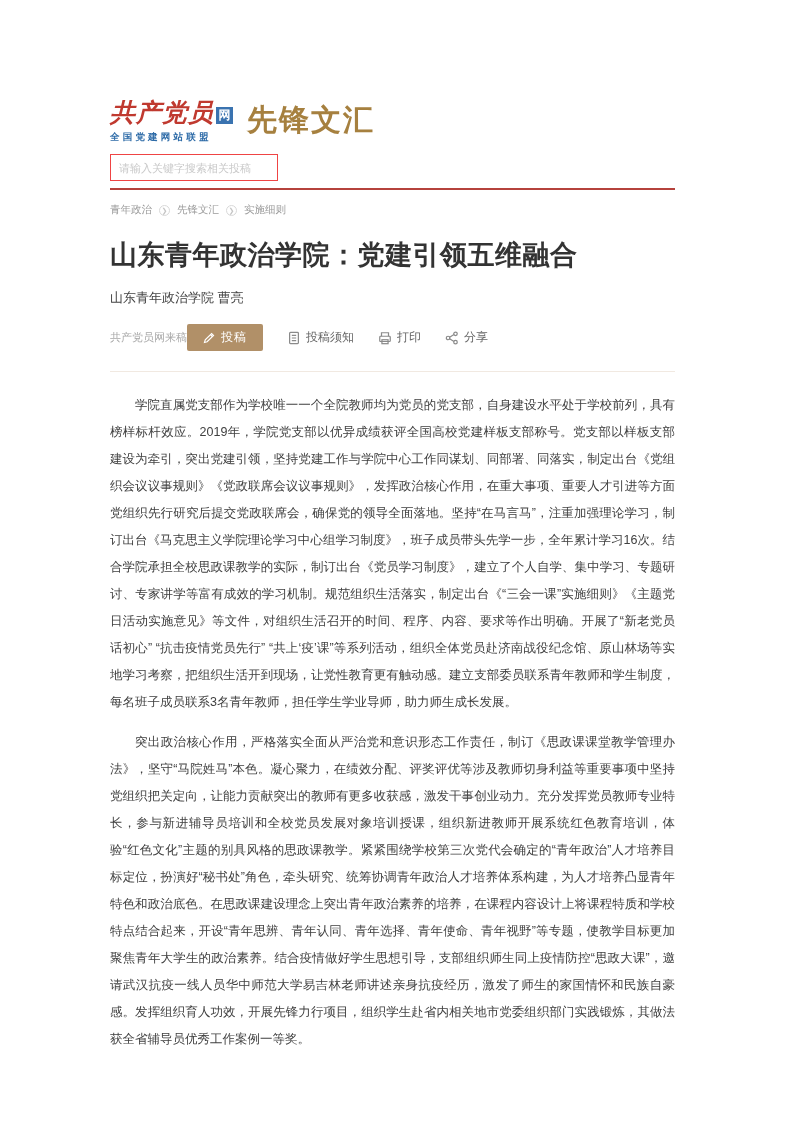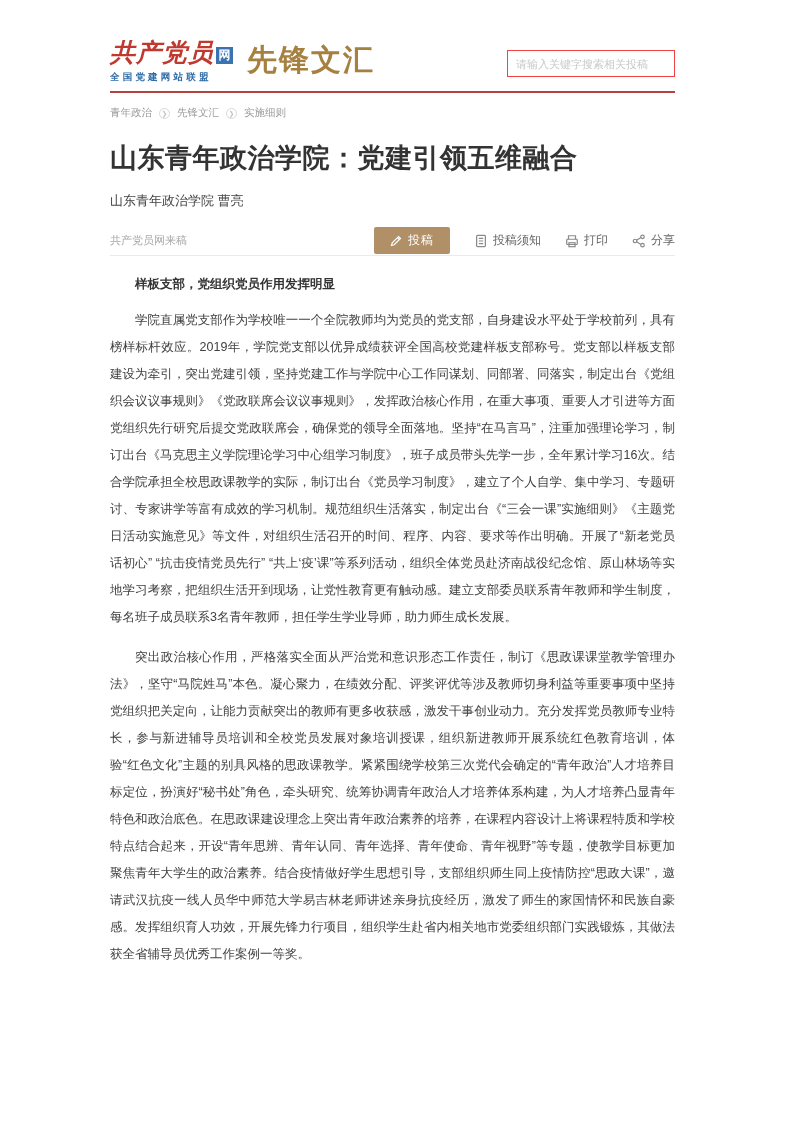--- a/index.html
+++ b/index.html
@@ -2,42 +2,42 @@
 <html><head>
 <meta charset="utf-8">
 <style>
   * { margin:0; padding:0; box-sizing:border-box; }
   html,body { background:#fff; }
   body { font-family:"Liberation Sans","DejaVu Sans",sans-serif; }
   .page { position:relative; width:794px; height:1123px; background:#fff; overflow:hidden; margin:0 auto; }
   .content { width:565px; margin-left:110px; }
 
   
-  .header { display:flex; align-items:flex-start; justify-content:space-between; padding-top:40px; }
+  .header { display:flex; align-items:flex-start; justify-content:space-between; padding-top:100px;flex-direction:column; }
   .brand { display:flex; align-items:center; }
   .logo { display:flex; flex-direction:column; cursor:pointer; }
   .logo-top { display:flex; align-items:flex-end; }
   .logo-calligraphy { color:#c0392f; font-size:25px; font-weight:bold; font-style:italic; letter-spacing:1px; line-height:1; font-family:"Liberation Serif","DejaVu Serif",serif; }
   .logo-net { display:inline-block; width:17px; height:17px; background:#3a73b0; color:#fff; font-size:12px; font-weight:bold; text-align:center; line-height:17px; margin-left:2px; margin-bottom:1px; }
   .logo-sub { color:#2f6ca8; font-size:9.5px; font-weight:bold; letter-spacing:3.2px; margin-top:6px; }
   .section-title { color:#a6803f; font-size:30px; font-weight:bold; letter-spacing:2px; margin-left:14px; line-height:1; padding-bottom:4px; }
   .search-box { margin-top:10px; }
   .search-input { width:168px; height:27px; border:1px solid #ef4444; outline:none; font-size:11px; padding:0 8px; color:#666; }
   .search-input::placeholder { color:#c9c9c9; }
   .header-rule { border-bottom:2px solid #b5423c; margin-top:7px; }
 
   
   .breadcrumb { display:flex; align-items:center; margin-top:13px; font-size:10.5px; color:#9b9b9b; }
   .crumb { cursor:pointer; }
   .crumb-sep { display:inline-flex; align-items:center; justify-content:center; width:11px; height:11px; border:1px solid #d9d9d9; border-radius:50%; color:#c5c5c5; font-size:7px; margin:0 7px; line-height:1; }
 
   
   .article-title { margin-top:20px; font-size:27px; font-weight:bold; color:#333; letter-spacing:0.5px; }
   .article-author { margin-top:16px; font-size:13px; color:#444; }
-  .toolbar { display:flex; align-items:center; justify-content:space-between; margin-top:17px; padding-bottom:1px; border-bottom:1px solid #f1e9e1; }
+  .toolbar { display:flex; align-items:center; margin-top:17px; padding-bottom:20px; border-bottom:1px solid #f1e9e1; }
   .source { font-size:11px; color:#a8a8a8; }
   .tools { display:flex; align-items:center; }
   .btn-submit { display:inline-flex; align-items:center; background:#b19068; color:#fff; font-size:12px; border:none; padding:5px 16px; border-radius:2px; cursor:pointer; letter-spacing:1px; }
   .btn-submit svg { margin-right:6px; }
   .tool-item { display:inline-flex; align-items:center; font-size:12px; color:#666; margin-left:24px; cursor:pointer; }
   .tool-item svg { margin-right:5px; }
 
   
   .article-body { margin-top:20px; }
   .article-body p { font-size:12.5px; color:#404040; line-height:27px; text-indent:2em; margin-bottom:13px; text-align:justify; }
@@ -108,19 +108,18 @@
               <circle cx="12" cy="3.2" r="2"></circle>
               <circle cx="12" cy="12.8" r="2"></circle>
               <path d="M5.3 7.1 L10.2 4.1 M5.3 8.9 L10.2 11.9"></path>
             </svg>
           <span>分享</span>
         </span>
       </span>
     </div>
 
     <div class="article-body">
-        <h3>样板支部，党组织党员作用发挥明显</h3>
         <p>学院直属党支部作为学校唯一一个全院教师均为党员的党支部，自身建设水平处于学校前列，具有榜样标杆效应。2019年，学院党支部以优异成绩获评全国高校党建样板支部称号。党支部以样板支部建设为牵引，突出党建引领，坚持党建工作与学院中心工作同谋划、同部署、同落实，制定出台《党组织会议议事规则》《党政联席会议议事规则》，发挥政治核心作用，在重大事项、重要人才引进等方面党组织先行研究后提交党政联席会，确保党的领导全面落地。坚持“在马言马”，注重加强理论学习，制订出台《马克思主义学院理论学习中心组学习制度》，班子成员带头先学一步，全年累计学习16次。结合学院承担全校思政课教学的实际，制订出台《党员学习制度》，建立了个人自学、集中学习、专题研讨、专家讲学等富有成效的学习机制。规范组织生活落实，制定出台《“三会一课”实施细则》《主题党日活动实施意见》等文件，对组织生活召开的时间、程序、内容、要求等作出明确。开展了“新老党员话初心” “抗击疫情党员先行” “共上‘疫’课”等系列活动，组织全体党员赴济南战役纪念馆、原山林场等实地学习考察，把组织生活开到现场，让党性教育更有触动感。建立支部委员联系青年教师和学生制度，每名班子成员联系3名青年教师，担任学生学业导师，助力师生成长发展。</p>
         <p>突出政治核心作用，严格落实全面从严治党和意识形态工作责任，制订《思政课课堂教学管理办法》，坚守“马院姓马”本色。凝心聚力，在绩效分配、评奖评优等涉及教师切身利益等重要事项中坚持党组织把关定向，让能力贡献突出的教师有更多收获感，激发干事创业动力。充分发挥党员教师专业特长，参与新进辅导员培训和全校党员发展对象培训授课，组织新进教师开展系统红色教育培训，体验“红色文化”主题的别具风格的思政课教学。紧紧围绕学校第三次党代会确定的“青年政治”人才培养目标定位，扮演好“秘书处”角色，牵头研究、统筹协调青年政治人才培养体系构建，为人才培养凸显青年特色和政治底色。在思政课建设理念上突出青年政治素养的培养，在课程内容设计上将课程特质和学校特点结合起来，开设“青年思辨、青年认同、青年选择、青年使命、青年视野”等专题，使教学目标更加聚焦青年大学生的政治素养。结合疫情做好学生思想引导，支部组织师生同上疫情防控“思政大课”，邀请武汉抗疫一线人员华中师范大学易吉林老师讲述亲身抗疫经历，激发了师生的家国情怀和民族自豪感。发挥组织育人功效，开展先锋力行项目，组织学生赴省内相关地市党委组织部门实践锻炼，其做法获全省辅导员优秀工作案例一等奖。</p>
       </div>
 
   </div>
 </div>
 
 </body></html>

